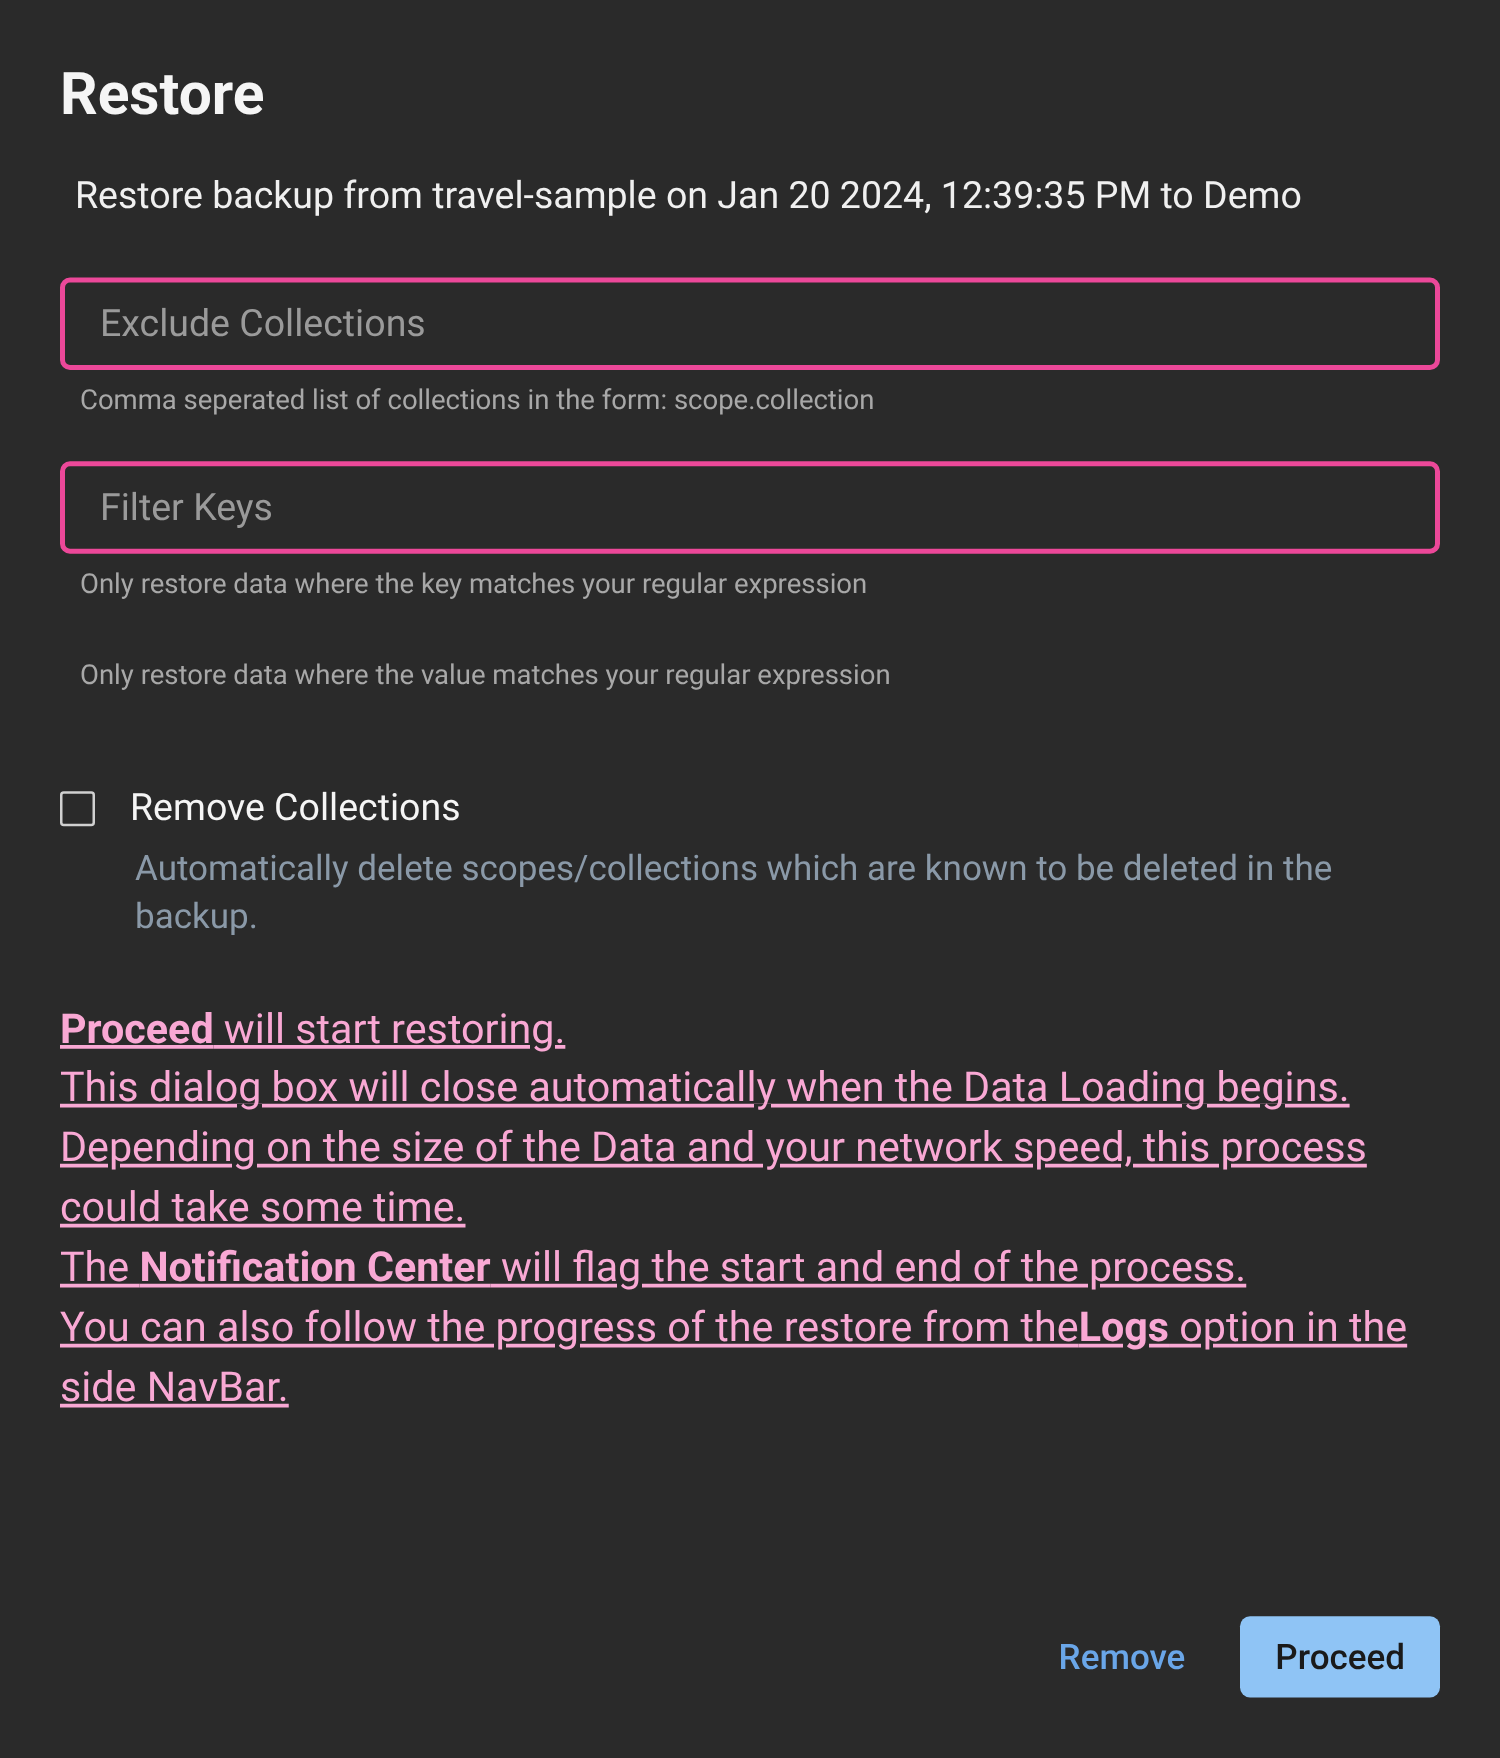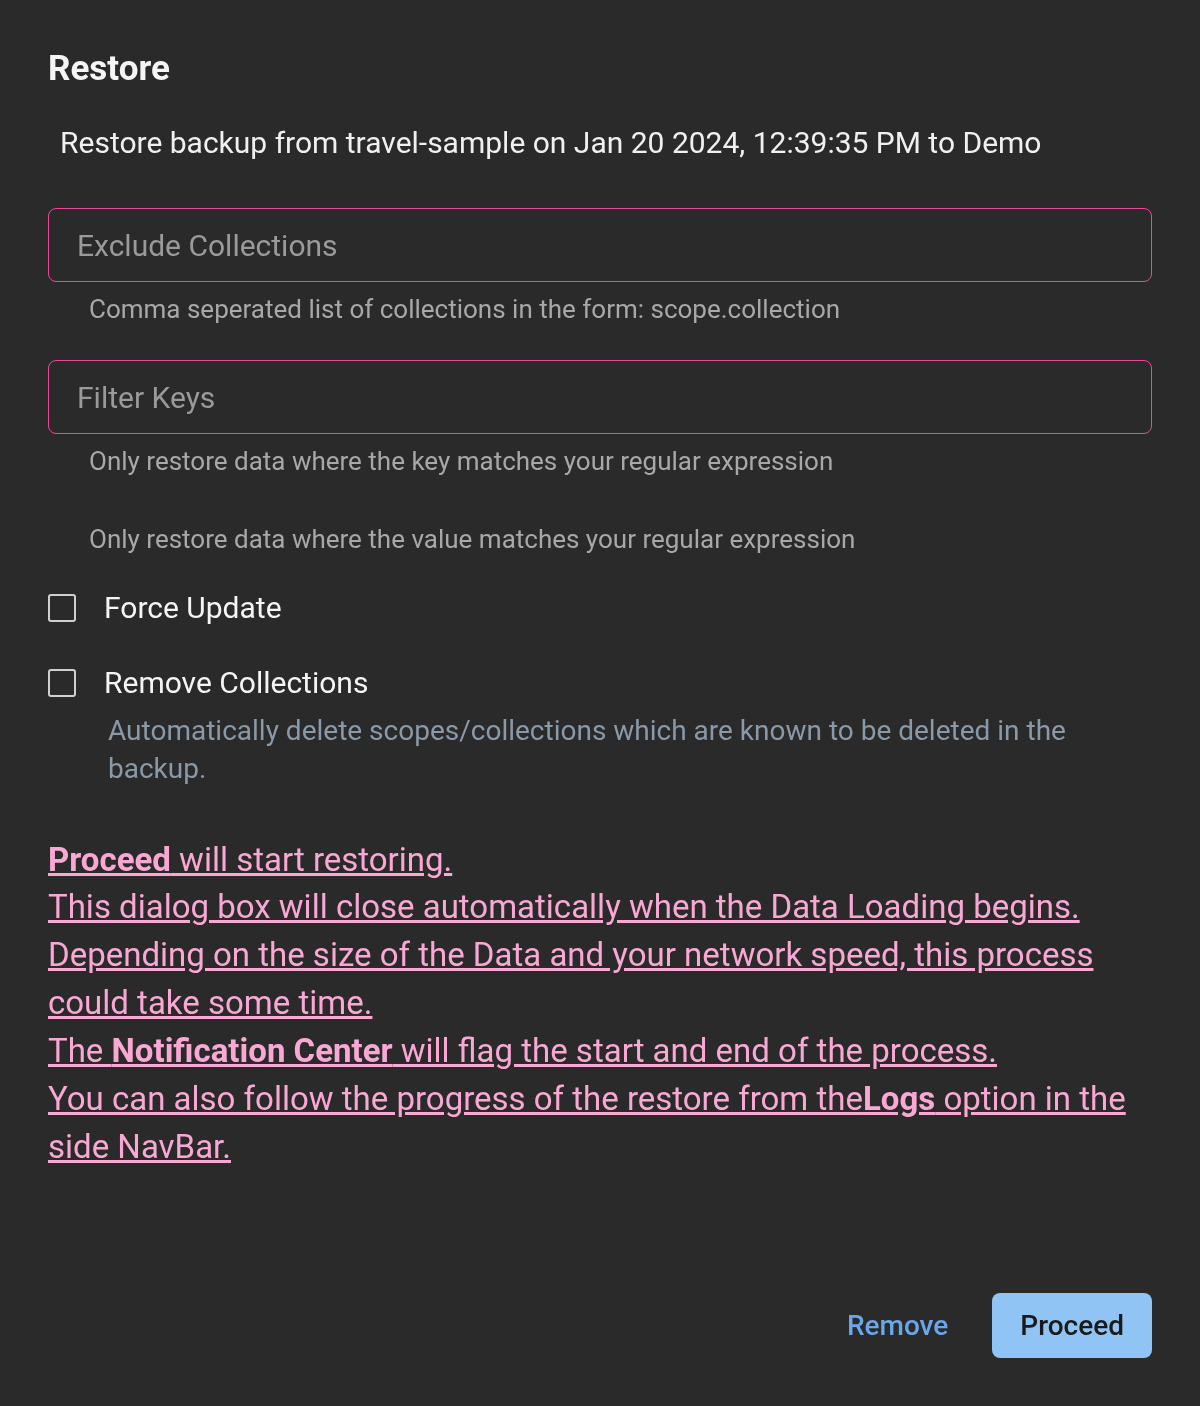--- a/index.html
+++ b/index.html
@@ -11,54 +11,54 @@
       background: #2a2a2a;
       font-family: -apple-system, BlinkMacSystemFont, "Segoe UI", Roboto, Helvetica, Arial, sans-serif;
       color: #e8e8e8;
       width: 1200px;
       height: 1406px;
       padding: 48px 48px 48px 48px;
       display: flex;
       flex-direction: column;
     }
     .dialog-title {
-      font-size: 35px;
+      font-size: 47px;
       font-weight: 700;
       color: #f5f5f5;
       margin-bottom: 36px;
     }
     .dialog-subtitle {
       font-size: 30px;
       font-weight: 400;
       color: #f0f0f0;
       margin-left: 12px;
       margin-bottom: 48px;
     }
     .field-group {
       margin-bottom: 36px;
     }
     .text-input {
       width: 100%;
       height: 74px;
       background: transparent;
-      border: 1px solid #ec4899;
+      border: 4px solid #ec4899;
       border-radius: 8px;
       padding: 0 28px;
       font-size: 30px;
       color: #e8e8e8;
       font-family: inherit;
     }
     .text-input::placeholder {
       color: #9a9a9a;
     }
     .hint-text {
-      font-size: 26px;
+      font-size: 22px;
       color: #a8a8a8;
       margin-top: 12px;
-      margin-left: 41px;
+      margin-left: 16px;
     }
     .checkbox-group {
       margin-bottom: 40px;
     }
     .checkbox-row {
       display: flex;
       align-items: center;
       gap: 28px;
     }
     .checkbox {
@@ -139,24 +139,20 @@
 <div class="field-group">
   <input type="text" class="text-input" placeholder="Filter Keys" style="">
   <div class="hint-text">Only restore data where the key matches your regular expression</div>
 </div>
 
 <div class="field-group">
   <div class="hint-text">Only restore data where the value matches your regular expression</div>
 </div>
 
 <div class="checkbox-group">
-  <div class="checkbox-row">
-    <div class="checkbox"></div>
-    <span class="checkbox-label">Force Update</span>
-  </div>
 </div>
 
 <div class="checkbox-group">
   <div class="checkbox-row">
     <div class="checkbox"></div>
     <span class="checkbox-label">Remove Collections</span>
   </div>
   <div class="checkbox-desc">Automatically delete scopes/collections which are known to be deleted in the backup.</div>
 </div>
 

